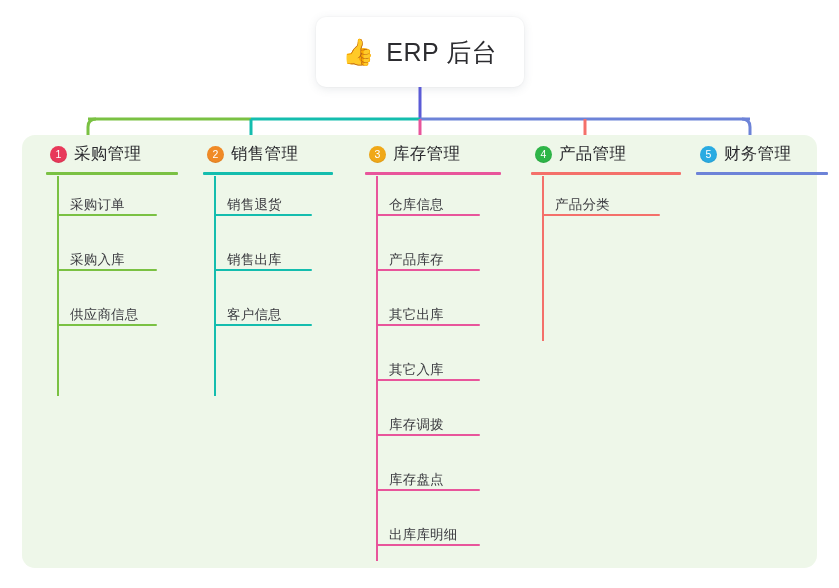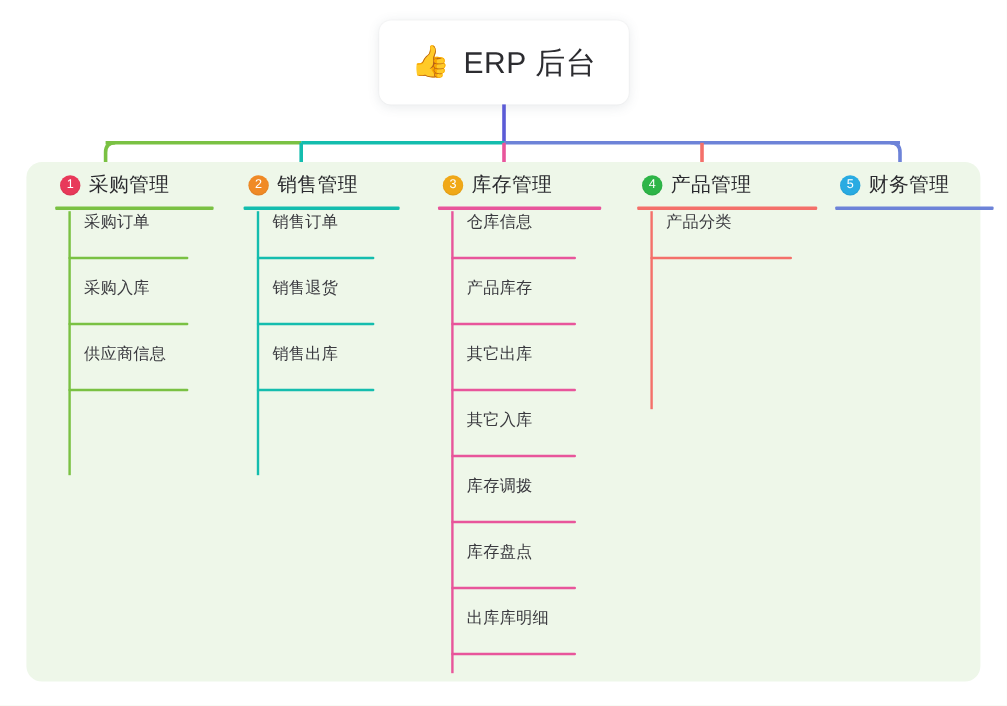--- a/index.html
+++ b/index.html
@@ -41,21 +41,21 @@
     color:#fff;font-size:10.5px;line-height:1;flex:0 0 auto;
     box-shadow:inset 0 -1px 1px rgba(0,0,0,.08);
   }
   .head-label{font-size:16.5px;color:#2a2a2e;white-space:nowrap;letter-spacing:.3px;}
   .head-rule{position:absolute;left:14px;top:37px;height:3px;border-radius:1px;}
 
   .leaves{position:relative;margin-top:3px;}
   .spine{position:absolute;left:25px;top:0;width:2px;}
   .leaf{position:relative;height:55px;}
   .leaf-text{
-    position:absolute;left:38px;top:0;
+    position:absolute;left:38px;top:20px;
     font-size:13.5px;color:#3a3a3f;white-space:nowrap;letter-spacing:.2px;
   }
   .leaf-rule{position:absolute;left:25px;height:2px;border-radius:1px;}
 </style>
 </head>
 <body>
 
 <div id="root-card">
   <span class="thumb">👍</span>
   <span class="rtitle">ERP 后台</span>
@@ -99,29 +99,29 @@
     </div>
     <div class="col" style="left: 167px;">
       <div class="col-head">
         <span class="badge" style="background: rgb(240, 138, 38);">2</span>
         <span class="head-label">销售管理</span>
       </div>
       <div class="head-rule" style="background: rgb(20, 189, 174); width: 130px;"></div>
       <div class="leaves">
         <div class="spine" style="background: rgb(20, 189, 174); height: 220px;"></div>
         <div class="leaf">
-          <span class="leaf-text">销售订单</span>
-          <div class="leaf-rule" style="background: rgb(20, 189, 174); width: 98px; top: 38px;"></div>
-        </div>
-        <div class="leaf">
           <span class="leaf-text">销售退货</span>
           <div class="leaf-rule" style="background: rgb(20, 189, 174); width: 98px; top: 38px;"></div>
         </div>
         <div class="leaf">
           <span class="leaf-text">销售出库</span>
+          <div class="leaf-rule" style="background: rgb(20, 189, 174); width: 98px; top: 38px;"></div>
+        </div>
+        <div class="leaf">
+          <span class="leaf-text">客户信息</span>
           <div class="leaf-rule" style="background: rgb(20, 189, 174); width: 98px; top: 38px;"></div>
         </div>
       </div>
     </div>
     <div class="col" style="left: 329px;">
       <div class="col-head">
         <span class="badge" style="background: rgb(240, 168, 24);">3</span>
         <span class="head-label">库存管理</span>
       </div>
       <div class="head-rule" style="background: rgb(232, 85, 155); width: 136px;"></div>

